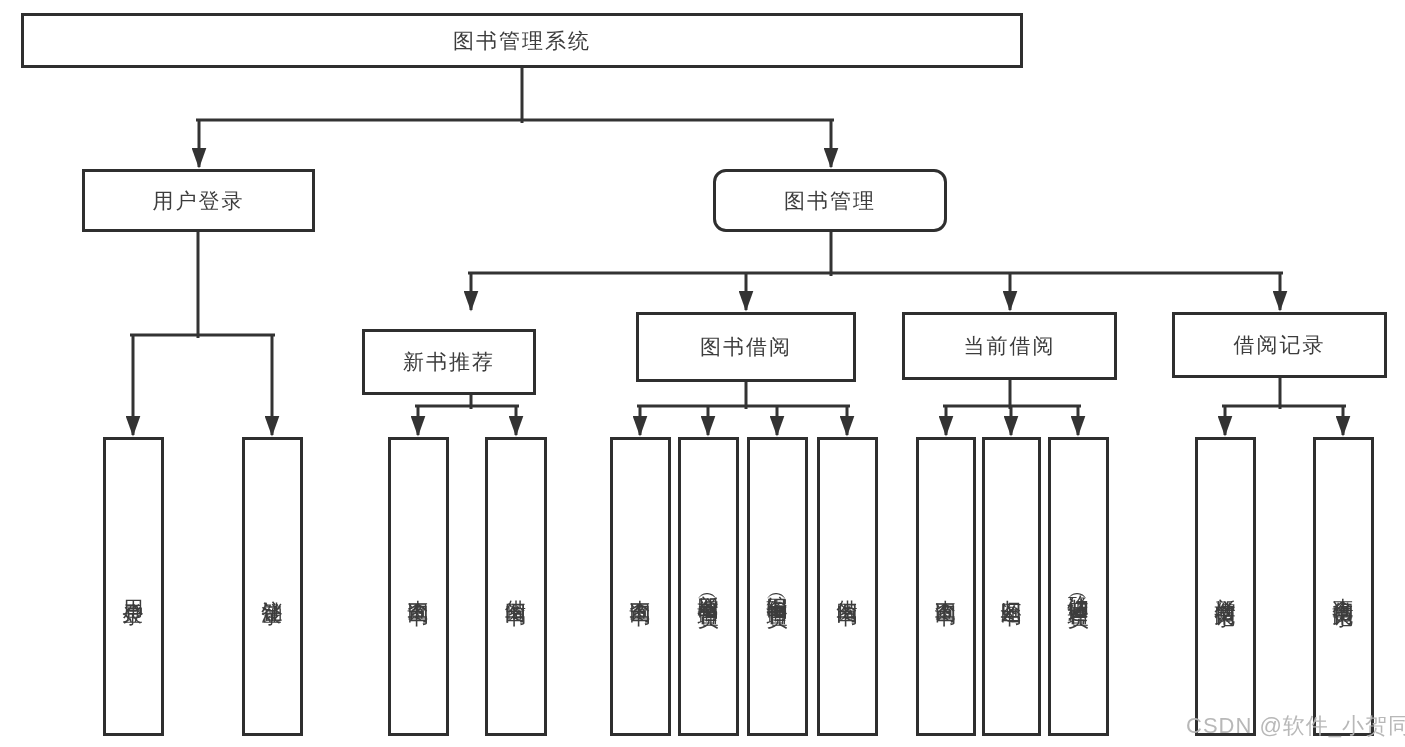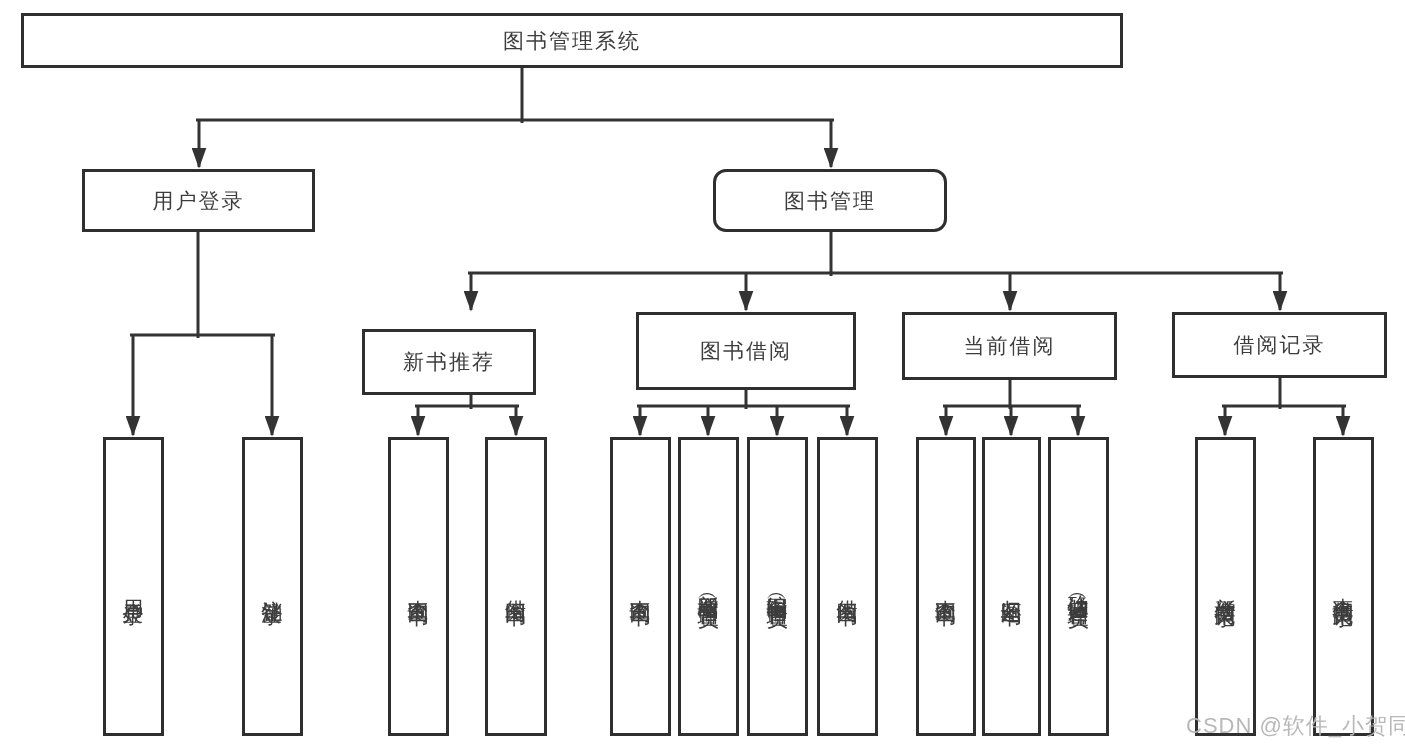--- a/index.html
+++ b/index.html
@@ -105,35 +105,35 @@
 
       <line x1="946" y1="406" x2="946" y2="435" marker-end="url(#ah)"></line>
       <line x1="1011" y1="406" x2="1011" y2="435" marker-end="url(#ah)"></line>
       <line x1="1078" y1="406" x2="1078" y2="435" marker-end="url(#ah)"></line>
 
       <line x1="1225" y1="406" x2="1225" y2="435" marker-end="url(#ah)"></line>
       <line x1="1343" y1="406" x2="1343" y2="435" marker-end="url(#ah)"></line>
     </g>
   </svg>
 
-  <div class="node h" style="left:21px;top:13px;width:1102px;height:55px;">
+  <div class="node h" style="left:21px;top:13px;width:1002px;height:55px;">
     <span class="lbl">图书管理系统</span>
   </div>
 
   <div class="node h" style="left:82px;top:169px;width:233px;height:63px;">
     <span class="lbl">用户登录</span>
   </div>
   <div class="node h" style="left:713px;top:169px;width:234px;height:63px;border-radius:13px;">
     <span class="lbl">图书管理</span>
   </div>
 
   <div class="node h" style="left:362px;top:329px;width:174px;height:66px;">
     <span class="lbl">新书推荐</span>
   </div>
-  <div class="node h" style="left:636px;top:312px;width:220px;height:78px;">
+  <div class="node h" style="left:636px;top:312px;width:220px;height:70px;">
     <span class="lbl">图书借阅</span>
   </div>
   <div class="node h" style="left:902px;top:312px;width:215px;height:68px;">
     <span class="lbl">当前借阅</span>
   </div>
   <div class="node h" style="left:1172px;top:312px;width:215px;height:66px;">
     <span class="lbl">借阅记录</span>
   </div>
 
   <div class="node v" style="left:103px;top:437px;width:61px;height:299px;">

